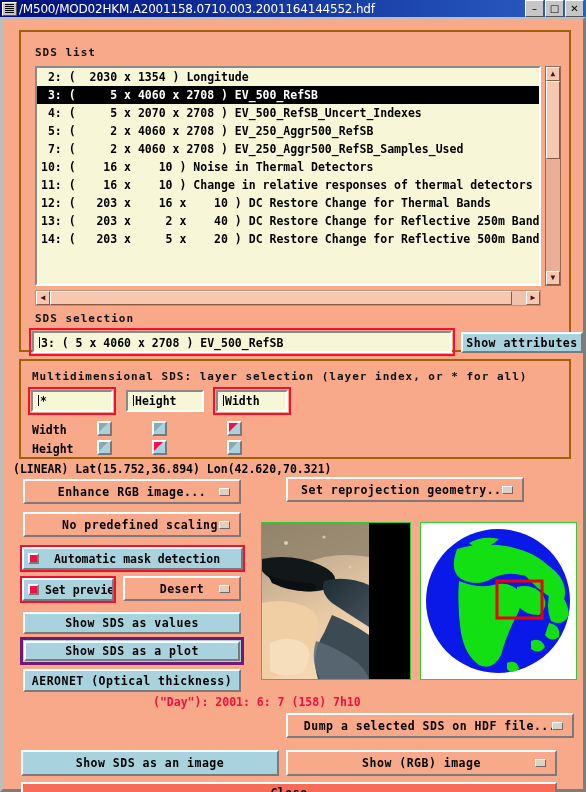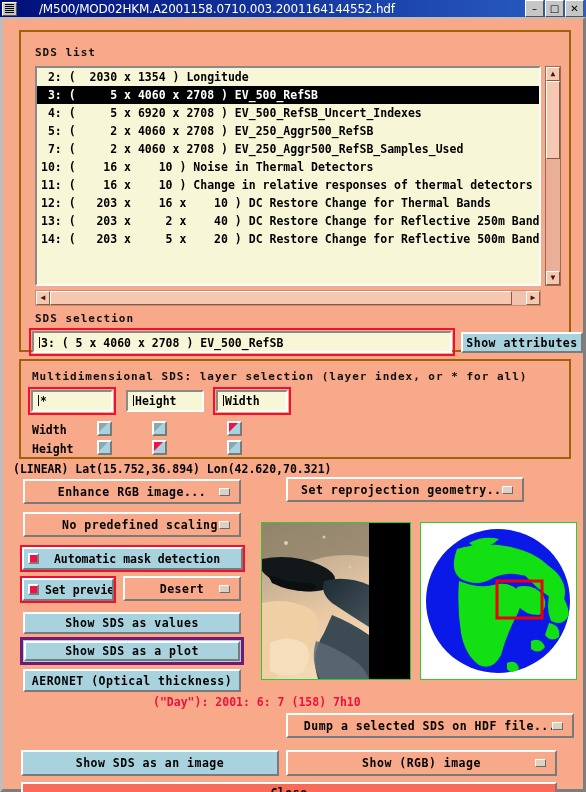--- a/index.html
+++ b/index.html
@@ -19,21 +19,21 @@
     display:flex;align-items:center;
   }
   .tb-menu{
     width:15px;height:14px;margin-left:2px;background:#c6c6c6;
     border:1px solid #fff;border-right-color:#555;border-bottom-color:#555;
     display:flex;flex-direction:column;justify-content:center;gap:1px;padding:1px 2px;box-sizing:border-box;
   }
   .tb-menu i{display:block;height:1px;background:#000;}
   .tb-title{
     color:#fff;font-size:12px;font-family:"DejaVu Sans","Liberation Sans",sans-serif;
-    margin-left:22px;white-space:nowrap;overflow:hidden;flex:1;letter-spacing:-0.2px;
+    margin-left:2px;white-space:nowrap;overflow:hidden;flex:1;letter-spacing:-0.2px;
   }
   .tb-btns{display:flex;gap:1px;margin-right:2px;}
   .tb-btn{
     width:17px;height:15px;background:#c6c6c6;
     border:1px solid #fff;border-right-color:#555;border-bottom-color:#555;
     display:flex;align-items:center;justify-content:center;
     font-size:10px;color:#000;font-family:"DejaVu Sans","Liberation Sans",sans-serif;line-height:1;
   }
 
   
@@ -153,21 +153,21 @@
 
   <div class="client">
 
     <div class="groupbox" style="left:16px;top:11px;width:552px;height:322px;">
 
       <div class="gb-label" style="position:absolute;left:14px;top:14px;">SDS  list</div>
 
       <div class="listbox" style="left:14px;top:34px;width:506px;height:220px;">
         <div class="row"> 2: (  2030 x 1354 ) Longitude</div>
         <div class="row sel"> 3: (     5 x 4060 x 2708 ) EV_500_RefSB</div>
-        <div class="row"> 4: (     5 x 6920 x 2708 ) EV_500_RefSB_Uncert_Indexes</div>
+        <div class="row"> 4: (     5 x 2070 x 2708 ) EV_500_RefSB_Uncert_Indexes</div>
         <div class="row"> 5: (     2 x 4060 x 2708 ) EV_250_Aggr500_RefSB</div>
         <div class="row"> 7: (     2 x 4060 x 2708 ) EV_250_Aggr500_RefSB_Samples_Used</div>
         <div class="row">10: (    16 x    10 ) Noise in Thermal Detectors</div>
         <div class="row">11: (    16 x    10 ) Change in relative responses of thermal detectors</div>
         <div class="row">12: (   203 x    16 x    10 ) DC Restore Change for Thermal Bands</div>
         <div class="row">13: (   203 x     2 x    40 ) DC Restore Change for Reflective 250m Bands</div>
         <div class="row">14: (   203 x     5 x    20 ) DC Restore Change for Reflective 500m Bands</div>
       </div>
 
       <div class="vsb" style="left:524px;top:34px;width:16px;height:220px;">

